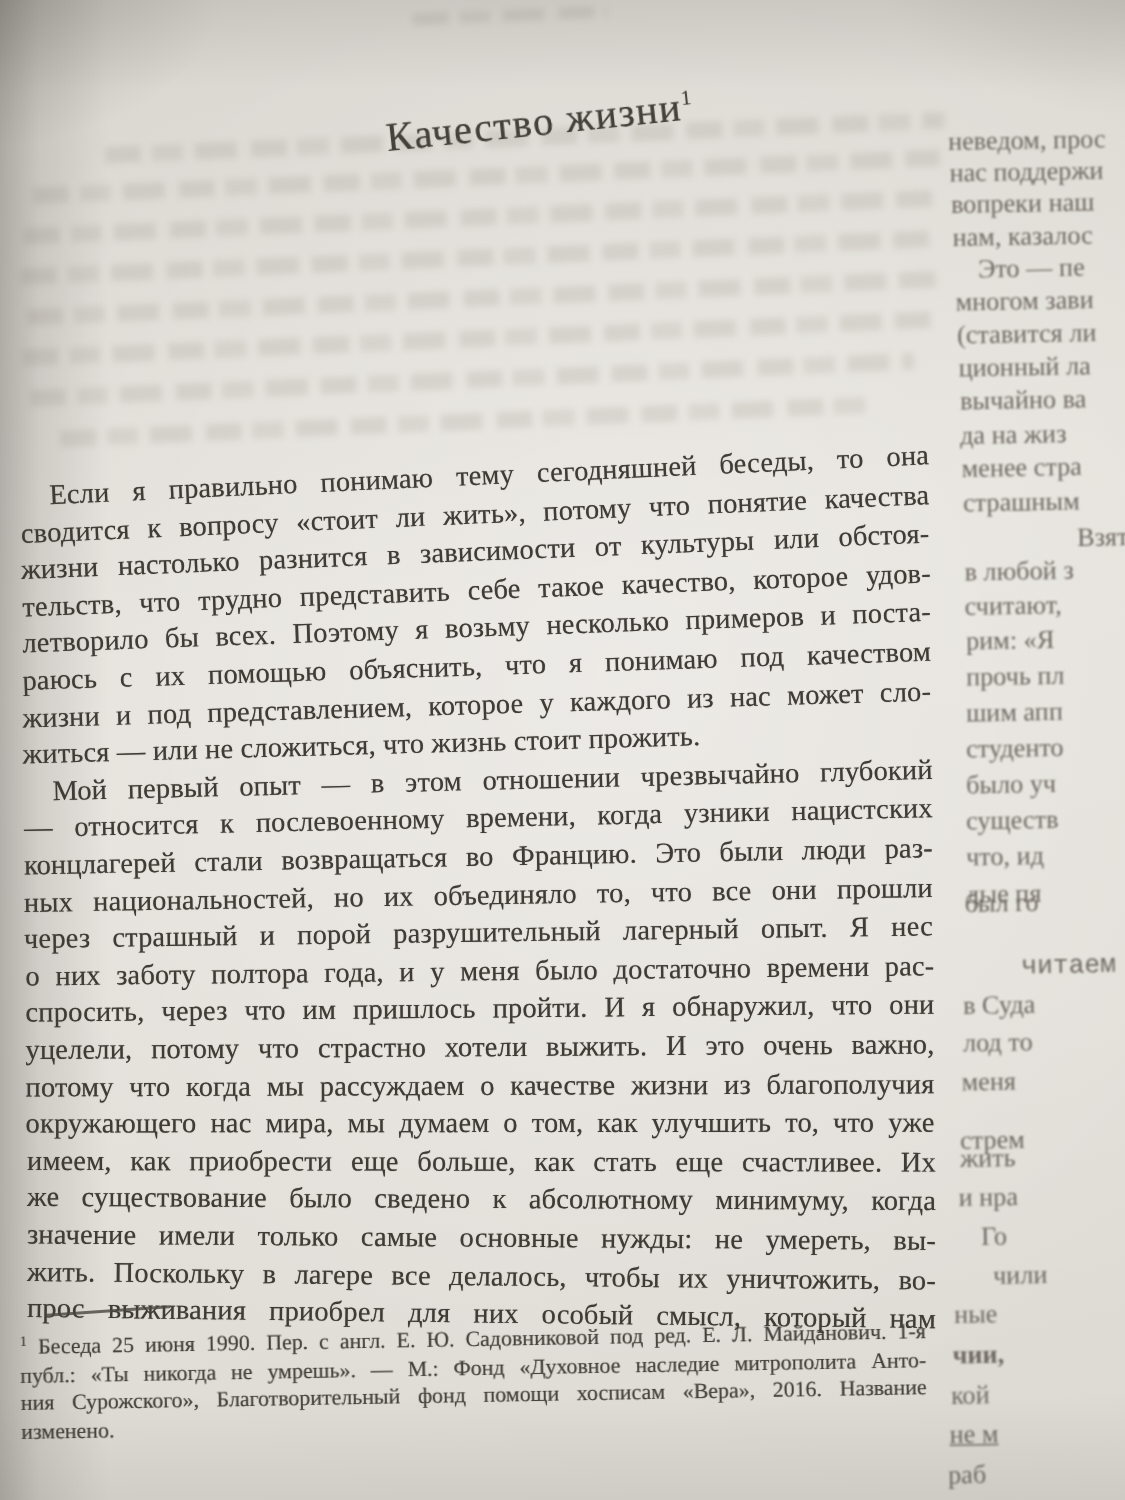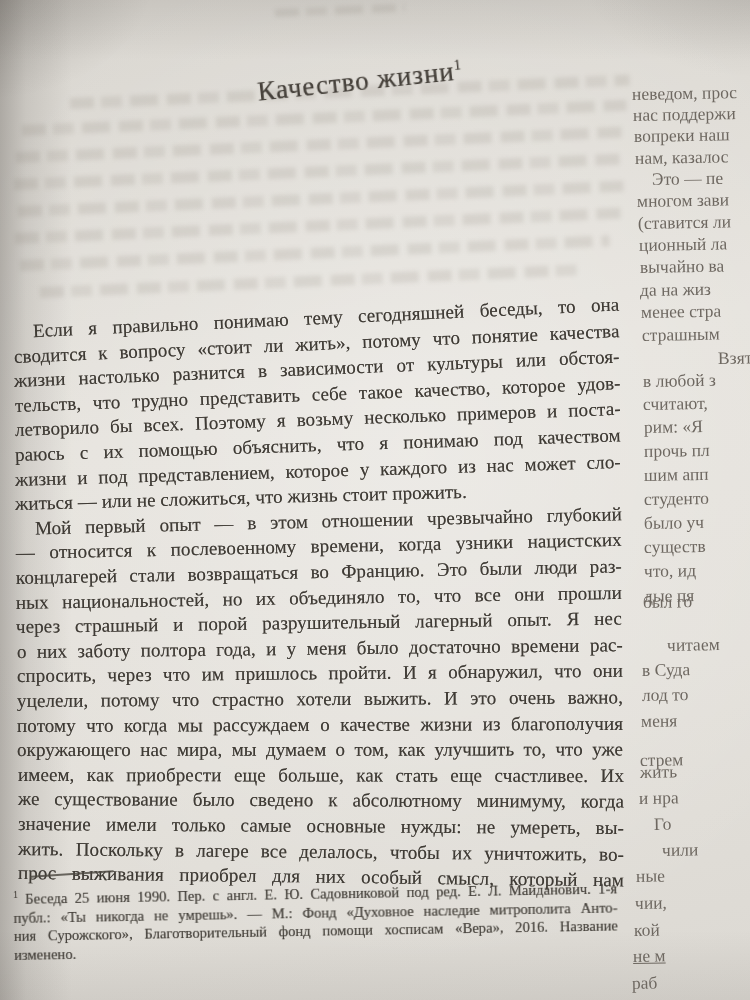--- a/index.html
+++ b/index.html
@@ -134,29 +134,29 @@
       <div class="rline" style="top: 394.1px; left: 643.1px;">считают,</div>
       <div class="rline" style="top: 417.4px; left: 643.5px;">рим: «Я</div>
       <div class="rline" style="top: 441px; left: 643.7px;">прочь пл</div>
       <div class="rline" style="top: 464.7px; left: 643.9px;">шим апп</div>
       <div class="rline" style="top: 488.6px; left: 644px;">студенто</div>
       <div class="rline" style="top: 512.6px; left: 644px;">было уч</div>
       <div class="rline" style="top: 536.8px; left: 643.9px;">существ</div>
       <div class="rline" style="top: 561.2px; left: 643.7px;">что, ид</div>
       <div class="rline" style="top: 585.7px; left: 643.5px;">дые пя</div>
       <div class="rline" style="top: 592px; left: 643.1px; text-align: center;">был го</div>
-      <div class="rline" style="top: 635.2px; left: 667px;">читаем</div>
+      <div class="rline" style="top: 635.2px; left: 681px; font-family: Liberation Mono, monospace;">читаем</div>
       <div class="rline" style="top: 660.3px; left: 642.2px;">в Суда</div>
       <div class="rline" style="top: 685.4px; left: 641.6px;">лод то</div>
       <div class="rline" style="top: 710.8px; left: 641px;">меня</div>
       <div class="rline" style="top: 736.3px; left: 640.3px; margin-top: 14px;">стрем</div>
       <div class="rline" style="top: 762px; left: 639.5px;">жить</div>
       <div class="rline" style="top: 787.8px; left: 638.7px;">и нра</div>
       <div class="rline" style="top: 813.8px; left: 653.9px;">Го</div>
       <div class="rline" style="top: 840px; left: 636.9px; margin-left: 25px;">чили</div>
       <div class="rline" style="top: 866.3px; left: 636px;">ные</div>
-      <div class="rline" style="top: 892.8px; left: 635px;">чии,</div>
+      <div class="rline" style="top: 892.8px; left: 635px; font-weight: bold;">чии,</div>
       <div class="rline" style="top: 919.5px; left: 634px;">кой</div>
       <div class="rline" style="top: 946.3px; left: 633px; text-decoration: underline;">не м</div>
       <div class="rline" style="top: 973.3px; left: 632px;">раб</div>
     </div>
 
 </div>
 
 </body></html>

